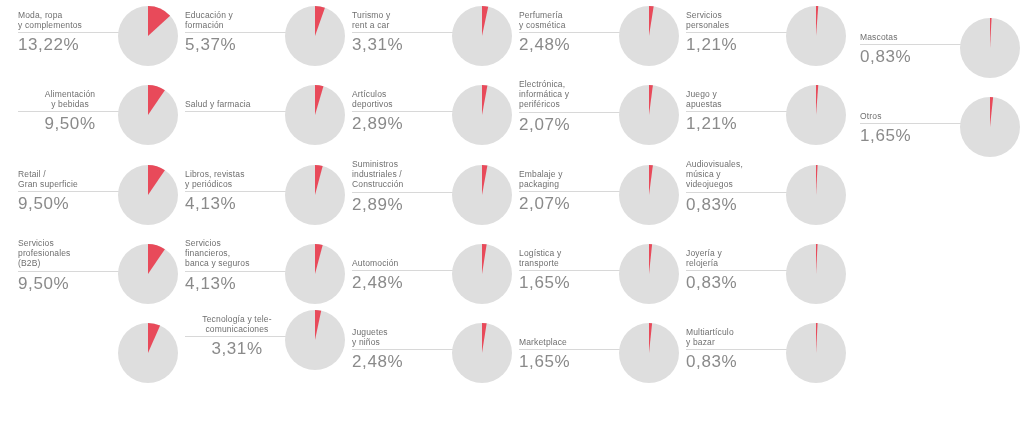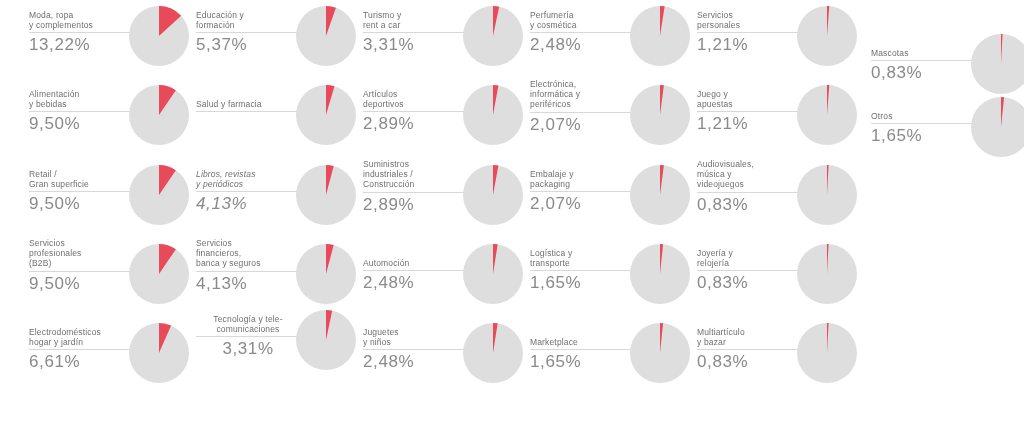--- a/index.html
+++ b/index.html
@@ -18,21 +18,20 @@
   #grid {
     position: relative;
     width: 1024px;
     height: 423px;
   }
 
   .card {
     position: absolute;
     width: 160px;
     height: 70px;
-    margin-left: 11px;
   }
 
   .card-text {
     position: absolute;
     left: 0;
     top: 0;
     width: 104px;
   }
 
   .card-label {
@@ -86,21 +85,21 @@
         <div class="card-divider"></div>
         <div class="card-value">13,22%</div>
       </div>
       <div class="card-pie">
         <svg width="60" height="60" viewBox="0 0 60 60">
           <circle cx="30" cy="30" r="30" fill="#dedede"></circle>
           <path d="M 30 30 L 30 0 A 30 30 0 0 1 52.151 9.768 Z" fill="#e84a5a"></path>
         </svg>
       </div>
     </div>
-    <div class="card lines-2" style="left: 18px; top: 85px;">
+    <div class="card lines-2" style="left: 18px; top: 85px; text-align: center;">
       <div class="card-text">
         <div class="card-label">Alimentación
 y bebidas</div>
         <div class="card-divider"></div>
         <div class="card-value">9,50%</div>
       </div>
       <div class="card-pie">
         <svg width="60" height="60" viewBox="0 0 60 60">
           <circle cx="30" cy="30" r="30" fill="#dedede"></circle>
           <path d="M 30 30 L 30 0 A 30 30 0 0 1 46.863 5.188 Z" fill="#e84a5a"></path>
@@ -130,26 +129,20 @@
         <div class="card-value">9,50%</div>
       </div>
       <div class="card-pie">
         <svg width="60" height="60" viewBox="0 0 60 60">
           <circle cx="30" cy="30" r="30" fill="#dedede"></circle>
           <path d="M 30 30 L 30 0 A 30 30 0 0 1 46.863 5.188 Z" fill="#e84a5a"></path>
         </svg>
       </div>
     </div>
     <div class="card lines-2" style="left: 18px; top: 323px;">
-      <div class="card-text">
-        <div class="card-label">Electrodomésticos
-hogar y jardín</div>
-        <div class="card-divider"></div>
-        <div class="card-value">6,61%</div>
-      </div>
       <div class="card-pie">
         <svg width="60" height="60" viewBox="0 0 60 60">
           <circle cx="30" cy="30" r="30" fill="#dedede"></circle>
           <path d="M 30 30 L 30 0 A 30 30 0 0 1 42.104 2.550 Z" fill="#e84a5a"></path>
         </svg>
       </div>
     </div>
     <div class="card lines-2" style="left: 185px; top: 6px;">
       <div class="card-text">
         <div class="card-label">Educación y
@@ -169,21 +162,21 @@
         <div class="card-label">Salud y farmacia</div>
         <div class="card-divider"></div>
       </div>
       <div class="card-pie">
         <svg width="60" height="60" viewBox="0 0 60 60">
           <circle cx="30" cy="30" r="30" fill="#dedede"></circle>
           <path d="M 30 30 L 30 0 A 30 30 0 0 1 38.460 1.218 Z" fill="#e84a5a"></path>
         </svg>
       </div>
     </div>
-    <div class="card lines-2" style="left: 185px; top: 165px; font-style: italic;">
+    <div class="card lines-2" style="left: 185px; top: 165px;">
       <div class="card-text">
         <div class="card-label">Libros, revistas
 y periódicos</div>
         <div class="card-divider"></div>
         <div class="card-value">4,13%</div>
       </div>
       <div class="card-pie">
         <svg width="60" height="60" viewBox="0 0 60 60">
           <circle cx="30" cy="30" r="30" fill="#dedede"></circle>
           <path d="M 30 30 L 30 0 A 30 30 0 0 1 37.698 1.004 Z" fill="#e84a5a"></path>
@@ -423,21 +416,21 @@
         <div class="card-divider"></div>
         <div class="card-value">0,83%</div>
       </div>
       <div class="card-pie">
         <svg width="60" height="60" viewBox="0 0 60 60">
           <circle cx="30" cy="30" r="30" fill="#dedede"></circle>
           <path d="M 30 30 L 30 0 A 30 30 0 0 1 31.564 0.041 Z" fill="#e84a5a"></path>
         </svg>
       </div>
     </div>
-    <div class="card lines-1" style="left: 860px; top: 34px;">
+    <div class="card lines-1" style="left: 860px; top: 18px;">
       <div class="card-text">
         <div class="card-label">Mascotas</div>
         <div class="card-divider"></div>
         <div class="card-value">0,83%</div>
       </div>
       <div class="card-pie">
         <svg width="60" height="60" viewBox="0 0 60 60">
           <circle cx="30" cy="30" r="30" fill="#dedede"></circle>
           <path d="M 30 30 L 30 0 A 30 30 0 0 1 31.564 0.041 Z" fill="#e84a5a"></path>
         </svg>

